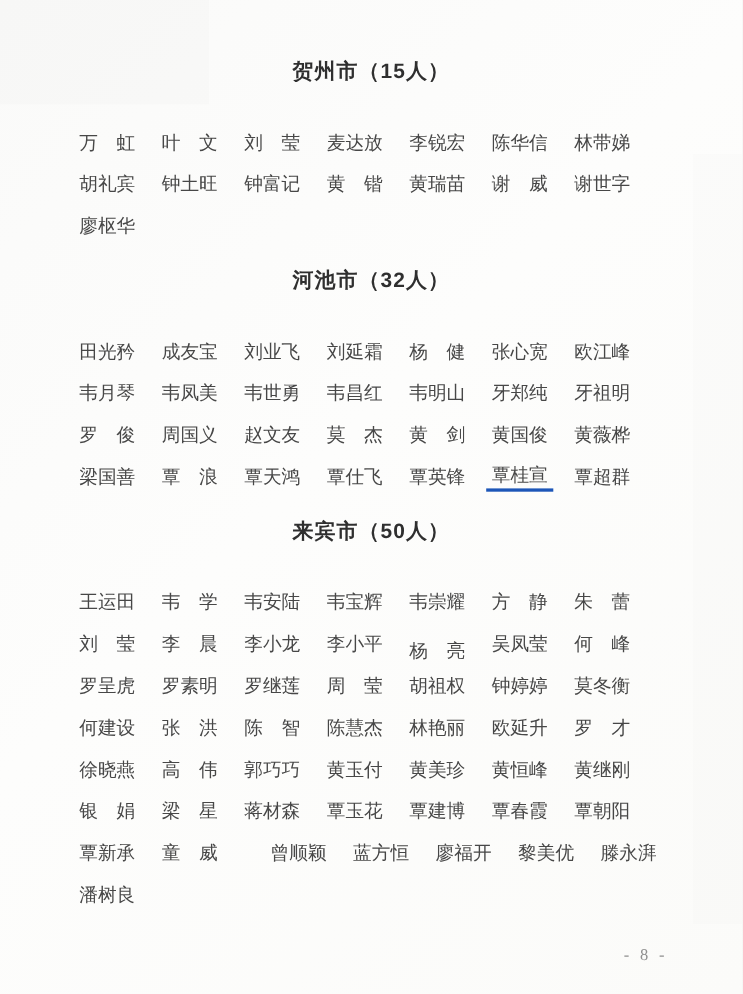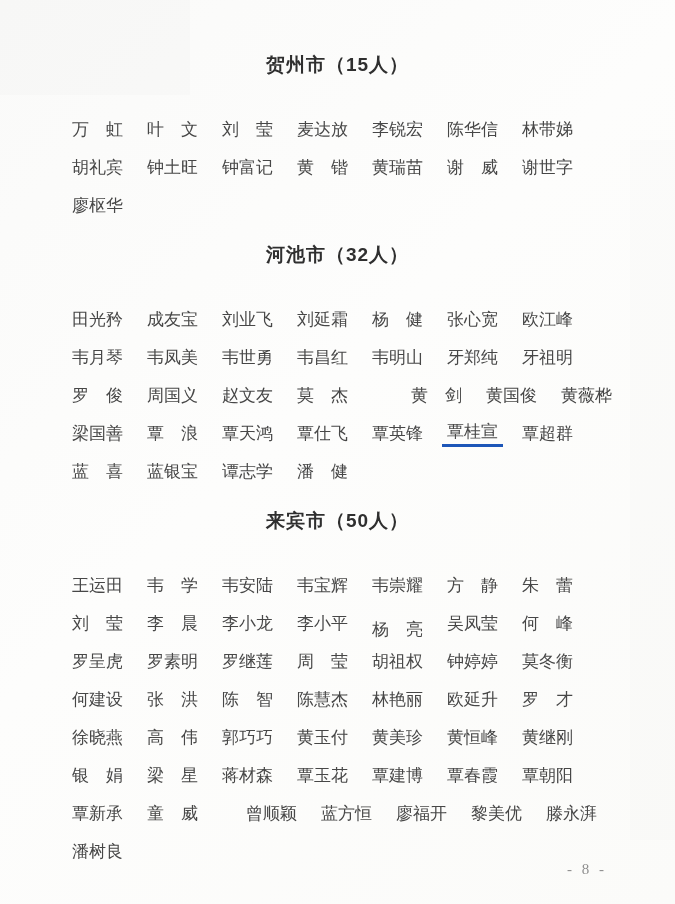--- a/index.html
+++ b/index.html
@@ -135,39 +135,33 @@
             <div class="name-cell" style="color: rgb(71, 71, 71);"><span>韦昌红</span></div>
             <div class="name-cell" style="color: rgb(71, 71, 71);"><span>韦明山</span></div>
             <div class="name-cell" style="color: rgb(71, 71, 71);"><span>牙郑纯</span></div>
             <div class="name-cell" style="color: rgb(71, 71, 71);"><span>牙祖明</span></div>
           </div>
           <div class="name-row">
             <div class="name-cell" style="color: rgb(71, 71, 71);"><span>罗　俊</span></div>
             <div class="name-cell" style="color: rgb(71, 71, 71);"><span>周国义</span></div>
             <div class="name-cell" style="color: rgb(71, 71, 71);"><span>赵文友</span></div>
             <div class="name-cell" style="color: rgb(71, 71, 71);"><span>莫　杰</span></div>
-            <div class="name-cell" style="color: rgb(71, 71, 71); margin-left: 39px;"><span>黄　剑</span></div>
+            <div class="name-cell" style="color: rgb(71, 71, 71);"><span>黄　剑</span></div>
             <div class="name-cell" style="color: rgb(71, 71, 71);"><span>黄国俊</span></div>
             <div class="name-cell" style="color: rgb(71, 71, 71);"><span>黄薇桦</span></div>
           </div>
           <div class="name-row">
             <div class="name-cell" style="color: rgb(71, 71, 71);"><span>梁国善</span></div>
             <div class="name-cell" style="color: rgb(71, 71, 71);"><span>覃　浪</span></div>
             <div class="name-cell" style="color: rgb(71, 71, 71);"><span>覃天鸿</span></div>
             <div class="name-cell" style="color: rgb(71, 71, 71);"><span>覃仕飞</span></div>
             <div class="name-cell" style="color: rgb(71, 71, 71);"><span>覃英锋</span></div>
             <div class="name-cell" style="color: rgb(71, 71, 71);"><span class="underlined" style="border-bottom-color: rgb(29, 86, 184);">覃桂宣</span></div>
             <div class="name-cell" style="color: rgb(71, 71, 71);"><span>覃超群</span></div>
           </div>
-          <div class="name-row">
-            <div class="name-cell" style="color: rgb(71, 71, 71);"><span>蓝　喜</span></div>
-            <div class="name-cell" style="color: rgb(71, 71, 71);"><span>蓝银宝</span></div>
-            <div class="name-cell" style="color: rgb(71, 71, 71);"><span>谭志学</span></div>
-            <div class="name-cell" style="color: rgb(71, 71, 71);"><span>潘　健</span></div>
-          </div>
         </div>
       </div>
       <div class="section">
         <div class="section-title" style="color: rgb(47, 47, 47);">来宾市（50人）</div>
         <div class="names-block">
           <div class="name-row">
             <div class="name-cell" style="color: rgb(71, 71, 71);"><span>王运田</span></div>
             <div class="name-cell" style="color: rgb(71, 71, 71);"><span>韦　学</span></div>
             <div class="name-cell" style="color: rgb(71, 71, 71);"><span>韦安陆</span></div>
             <div class="name-cell" style="color: rgb(71, 71, 71);"><span>韦宝辉</span></div>

